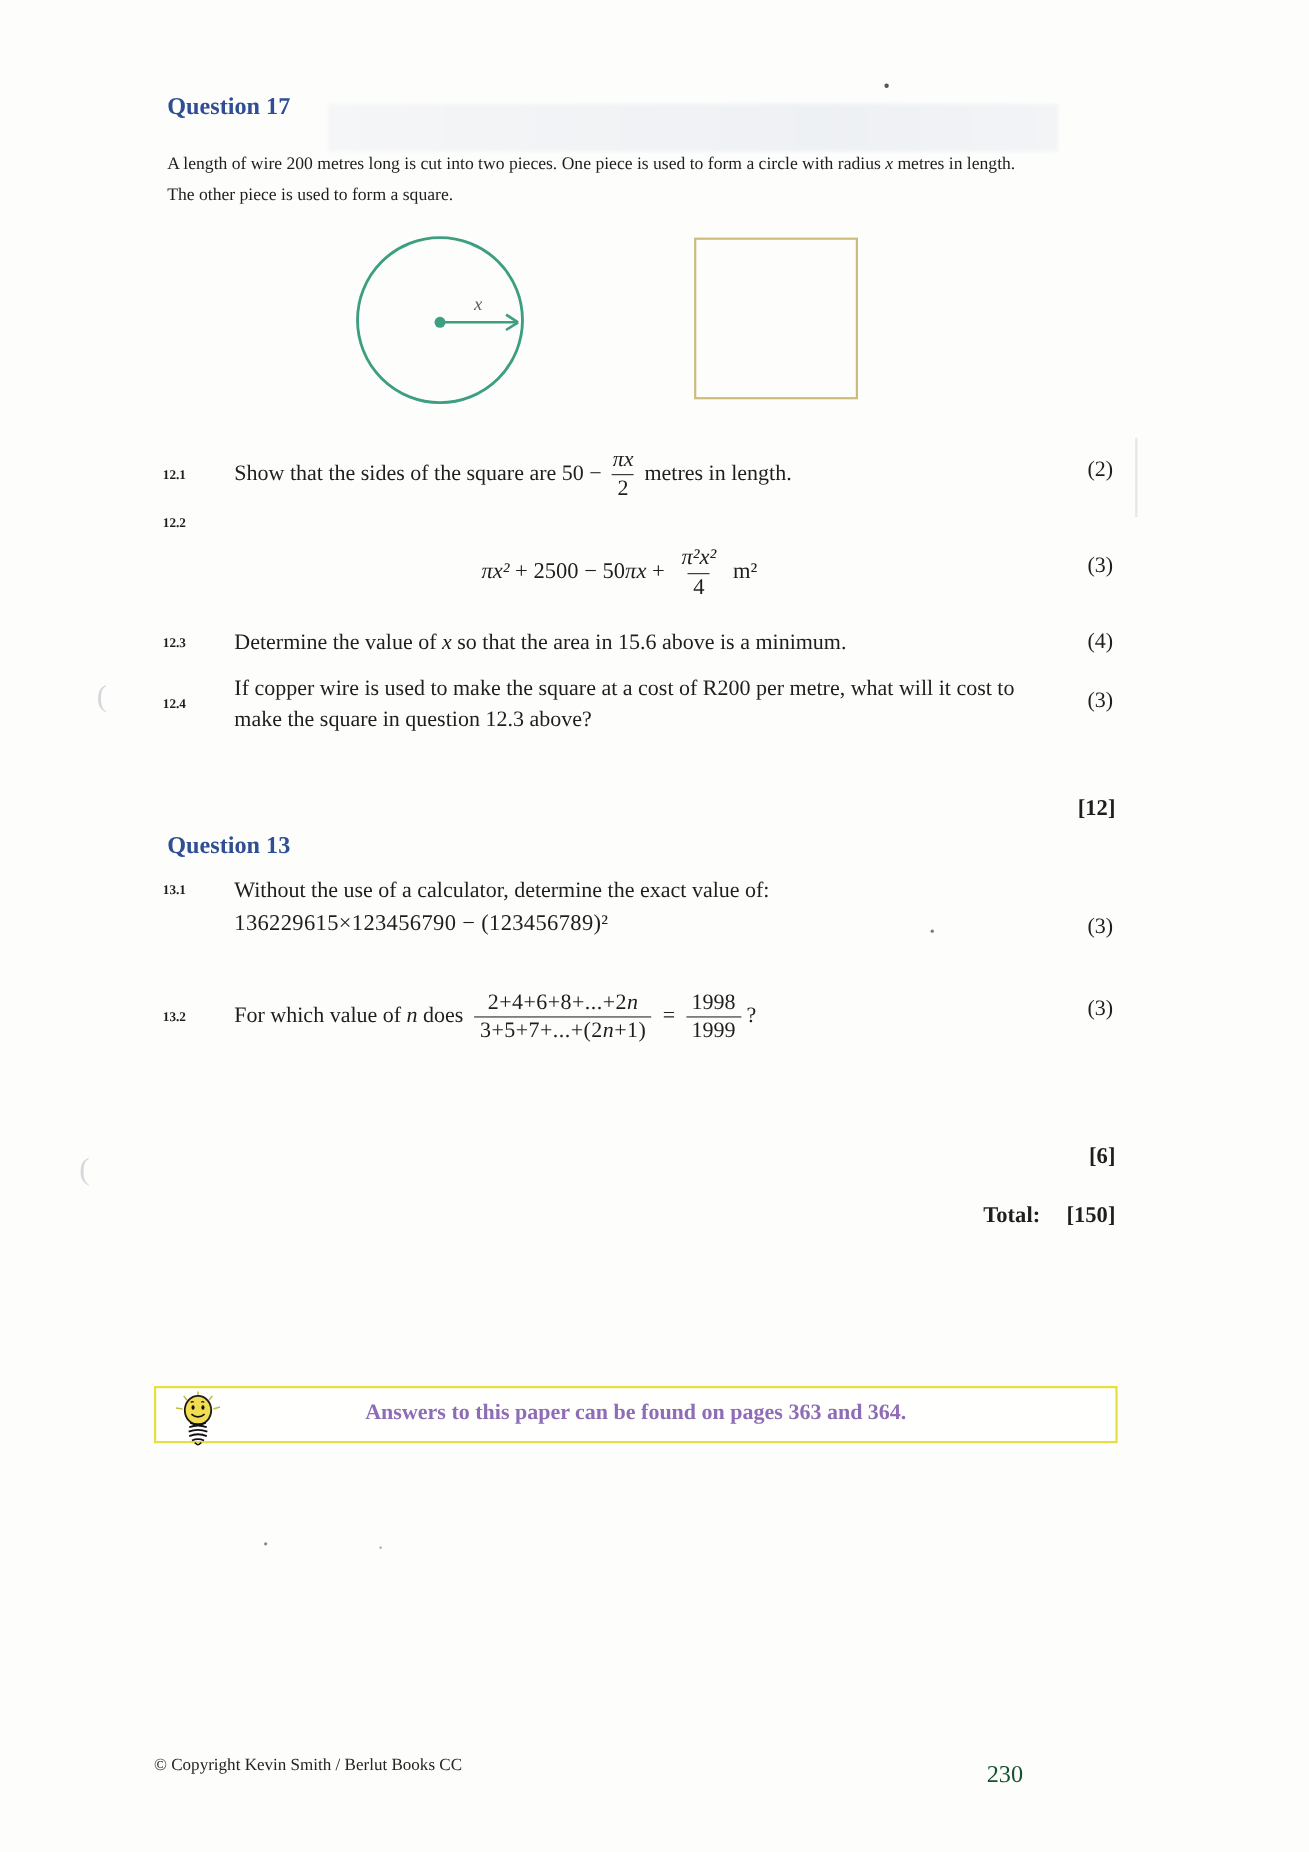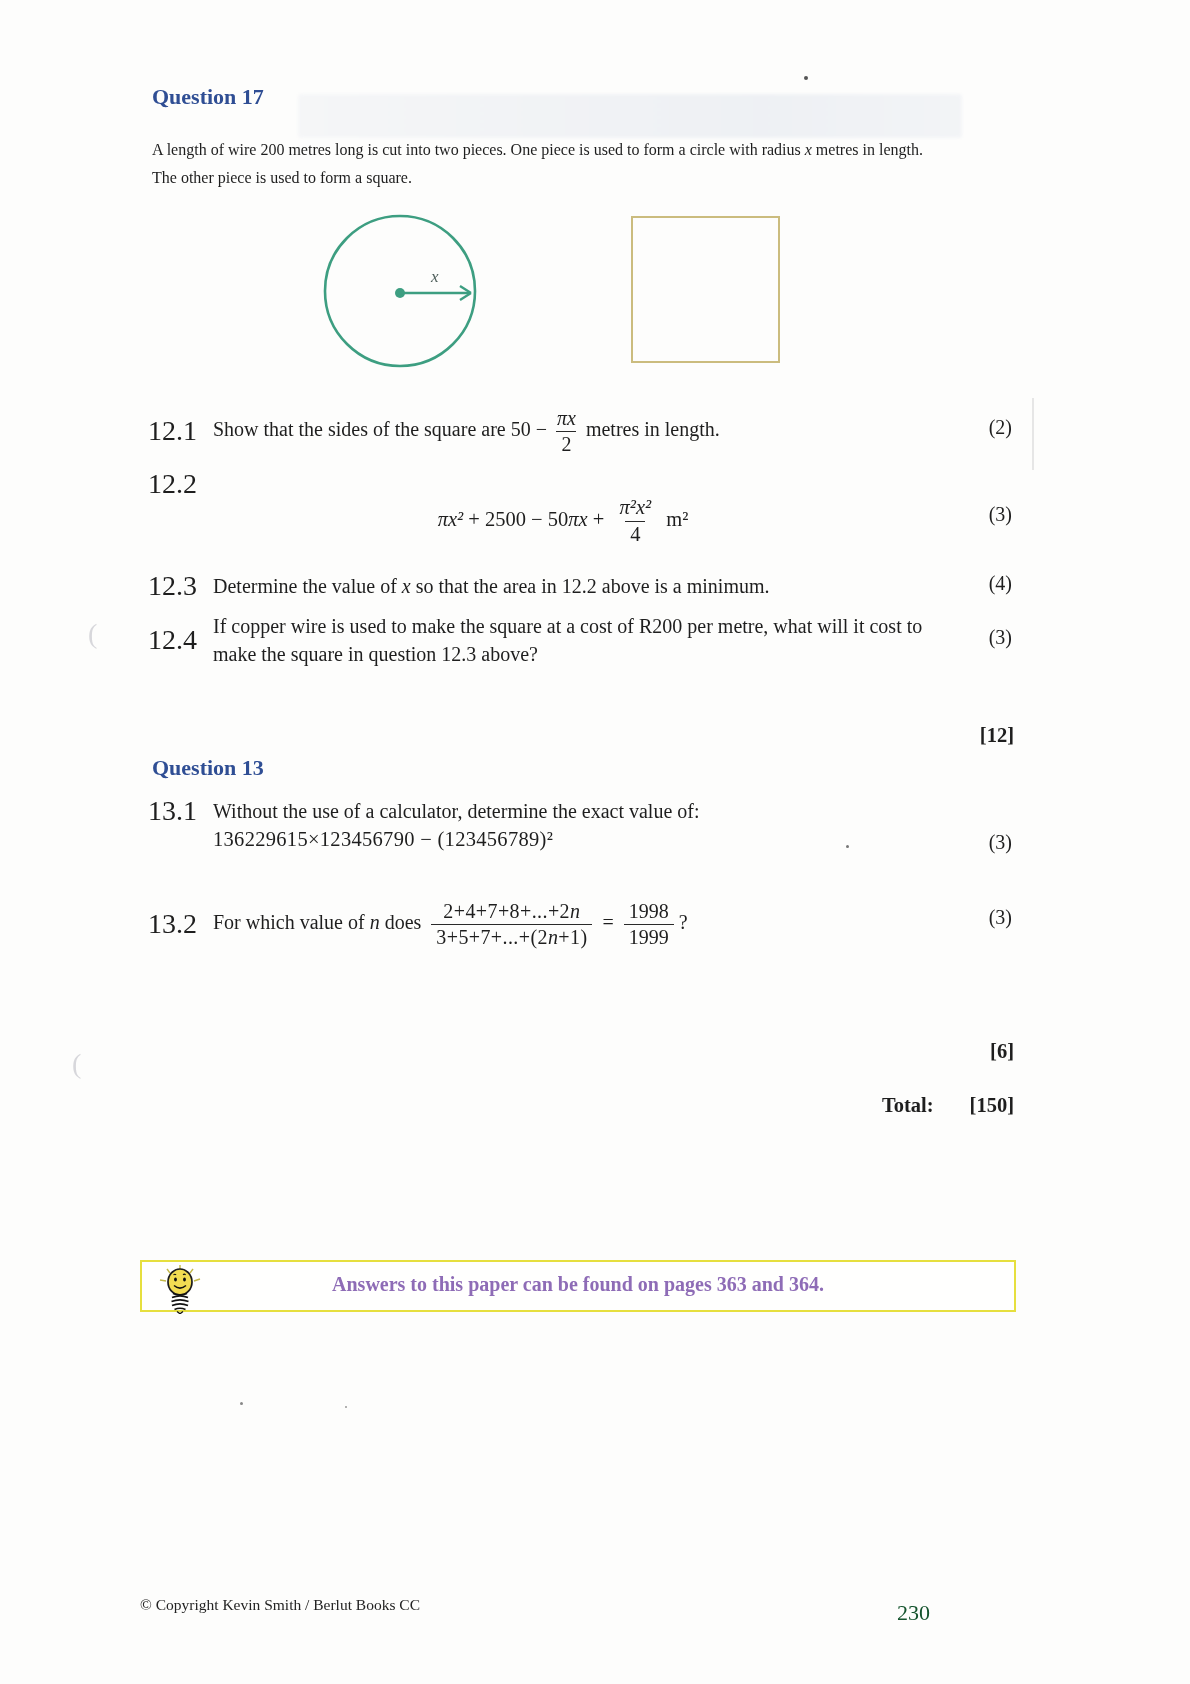--- a/index.html
+++ b/index.html
@@ -20,26 +20,26 @@
   .qheading {
     position:absolute; left:152px; font-size:22px; font-weight:bold; color:#2f4e94;
   }
   .intro {
     position:absolute; left:152px; top:136px; width:778px;
     font-size:16px; line-height:28px;
   }
   .mi { font-style:italic; }
   .row { position:absolute; left:148px; display:flex; align-items:center; }
   .row.center { align-items:center; }
-  .inum { width:65px; flex:none; font-size:28px; }
+  .inum { width:65px; flex:none; font-size:12px;font-weight:bold; }
   .itext { font-size:20px; line-height:1.4; }
   .mark { position:absolute; right:178px; width:70px; text-align:right; font-size:20px; }
   .subtotal { position:absolute; right:176px; width:80px; text-align:right;
               font-size:20.5px; font-weight:bold; }
-  .total-row { position:absolute; right:176px; top:1094px; display:flex; gap:36px;
+  .total-row { position:absolute; right:176px; top:1094px; display:flex; gap:24px;
                font-size:20.5px; font-weight:bold; }
   
   .frac { display:inline-flex; flex-direction:column; align-items:center;
           vertical-align:middle; margin:0 5px; line-height:1.15; }
   .frac .num { padding:0 5px 1px; }
   .frac .den { border-top:1.5px solid #2a2a2a; padding:1px 5px 0; }
   .formula-line { position:absolute; left:213px; width:700px; top:496px;
                   text-align:center; font-size:20.5px; }
   .expr { position:absolute; left:213px; font-size:20.5px; letter-spacing:.3px; }
   .seq { letter-spacing:.4px; }
@@ -106,21 +106,21 @@
   <div class="formula-line">
     <span class="mi">πx²</span><span> + 2500 − 50</span><span class="mi">πx</span><span> + </span><span class="frac">
         <span class="num mi">π²x²</span>
         <span class="den">4</span>
       </span>&nbsp;<span>m²</span>
   </div>
   <div class="mark" style="top:503px;">(3)</div>
 
   <div class="row" style="top:570px; width:800px;">
     <span class="inum">12.3</span>
-    <span class="itext"><span>Determine the value of </span><span class="mi">x</span><span> so that the area in 12.2 above is a minimum.</span></span>
+    <span class="itext"><span>Determine the value of </span><span class="mi">x</span><span> so that the area in 15.6 above is a minimum.</span></span>
   </div>
   <div class="mark" style="top:572px;">(4)</div>
 
   <div class="row" style="top:612px; width:785px;">
     <span class="inum">12.4</span>
     <span class="itext" style="width:715px;">If copper wire is used to make the square at a cost of R200 per metre, what will it cost to make the square in question 12.3 above?</span>
   </div>
   <div class="mark" style="top:626px;">(3)</div>
 
   <div class="subtotal" style="top:724px;">[12]</div>
@@ -132,21 +132,21 @@
     <span class="itext">Without the use of a calculator, determine the exact value of:</span>
   </div>
   <div class="expr" style="top:828px;">136229615×123456790 − (123456789)²</div>
   <div class="mark" style="top:831px;">(3)</div>
 
   <div class="row center" style="top:886px; width:820px; height:76px;">
     <span class="inum">13.2</span>
     <span class="itext">
       <span>For which value of </span><span class="mi">n</span><span> does</span>
       <span class="frac seq">
-          <span class="num"><span>2+4+7+8+...+2</span><span class="mi">n</span></span>
+          <span class="num"><span>2+4+6+8+...+2</span><span class="mi">n</span></span>
           <span class="den"><span>3+5+7+...+(2</span><span class="mi">n</span><span>+1)</span></span>
         </span>
       <span>=</span>
       <span class="frac">
           <span class="num">1998</span>
           <span class="den">1999</span>
         </span><span>?</span>
     </span>
   </div>
   <div class="mark" style="top:906px;">(3)</div>

